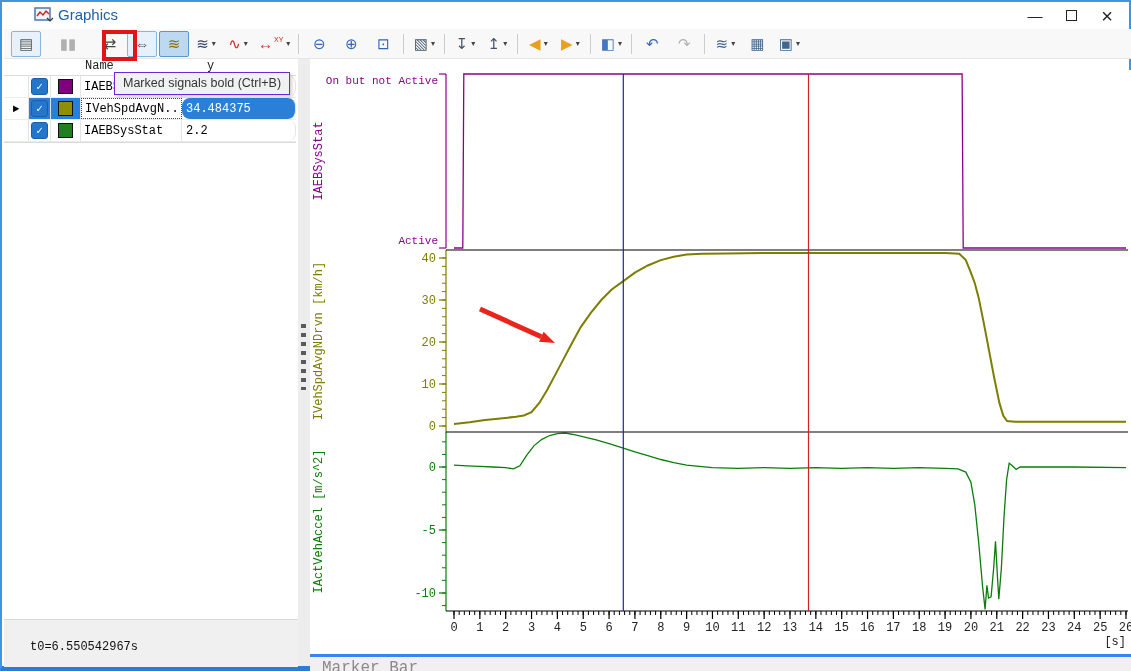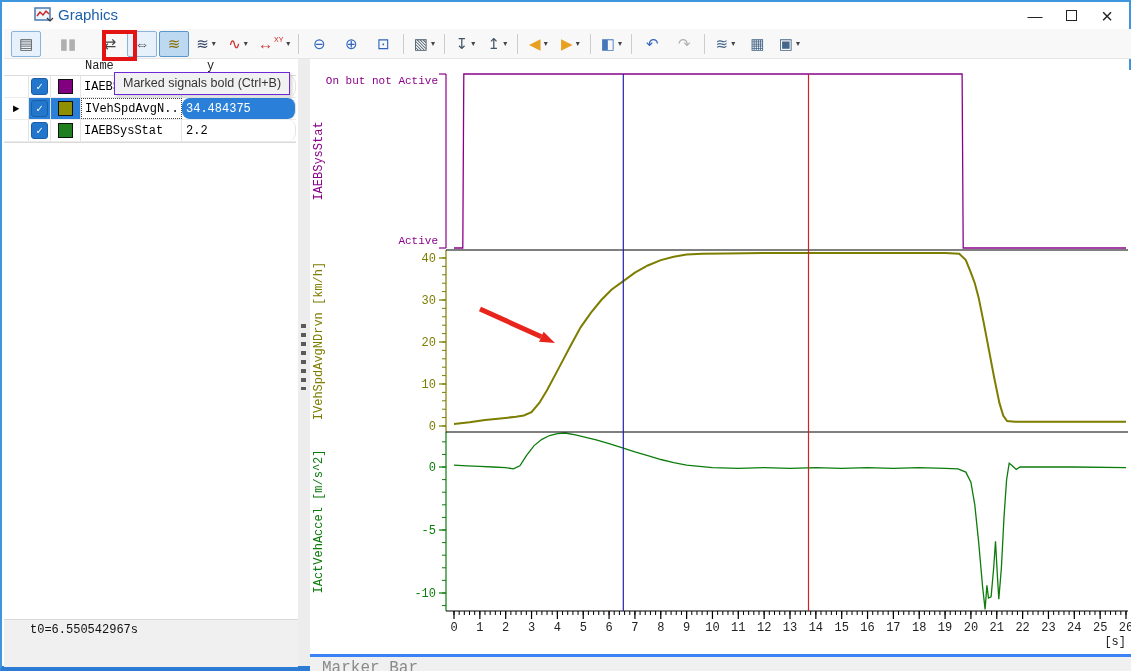--- a/index.html
+++ b/index.html
@@ -52,21 +52,21 @@
     color:#fff;font-size:11px;display:flex;align-items:center;justify-content:center;}
   .swatch{width:13px;height:13px;border:1px solid #111;}
   .sel-bg{background:#2a80d8;}
   .sel-bg.c-val{color:#fff;}
   .focus-cell{border:1px dotted #444;border-right:1px dotted #444;}
   .rowarrow{color:#000;font-size:11px;}
   
   .info-box{position:absolute;left:0;top:560px;width:294px;height:47px;background:#f0f0f0;
     border-top:1px solid #d9d9d9;font-family:"Liberation Mono",monospace;font-size:12px;color:#111;}
   .info-box div{padding-left:26px;line-height:15px;}
-  .info-box div:first-child{padding-top:3px;}
+  .info-box div:first-child{padding-top:20px;}
   
   .splitter{position:absolute;left:296px;top:57px;width:12px;height:607px;background:#ededed;}
   .grip{position:absolute;left:3px;top:265px;width:5px;height:66px;
     background:repeating-linear-gradient(#5a5a5a 0 4px,transparent 4px 9px);}
   
   .chart-area{position:absolute;left:308px;top:57px;width:821px;height:607px;background:#fff;margin-top:11px;}
   #chart-svg{position:absolute;left:0;top:1px;}
   .marker-bar{position:absolute;left:0;top:584px;width:821px;height:23px;background:#f0f0f0;
     border-top:3px solid #3b82f6;font-family:"Liberation Mono",monospace;font-size:16px;color:#8a8a8a;
     line-height:22px;padding-left:12px;box-sizing:border-box;}

